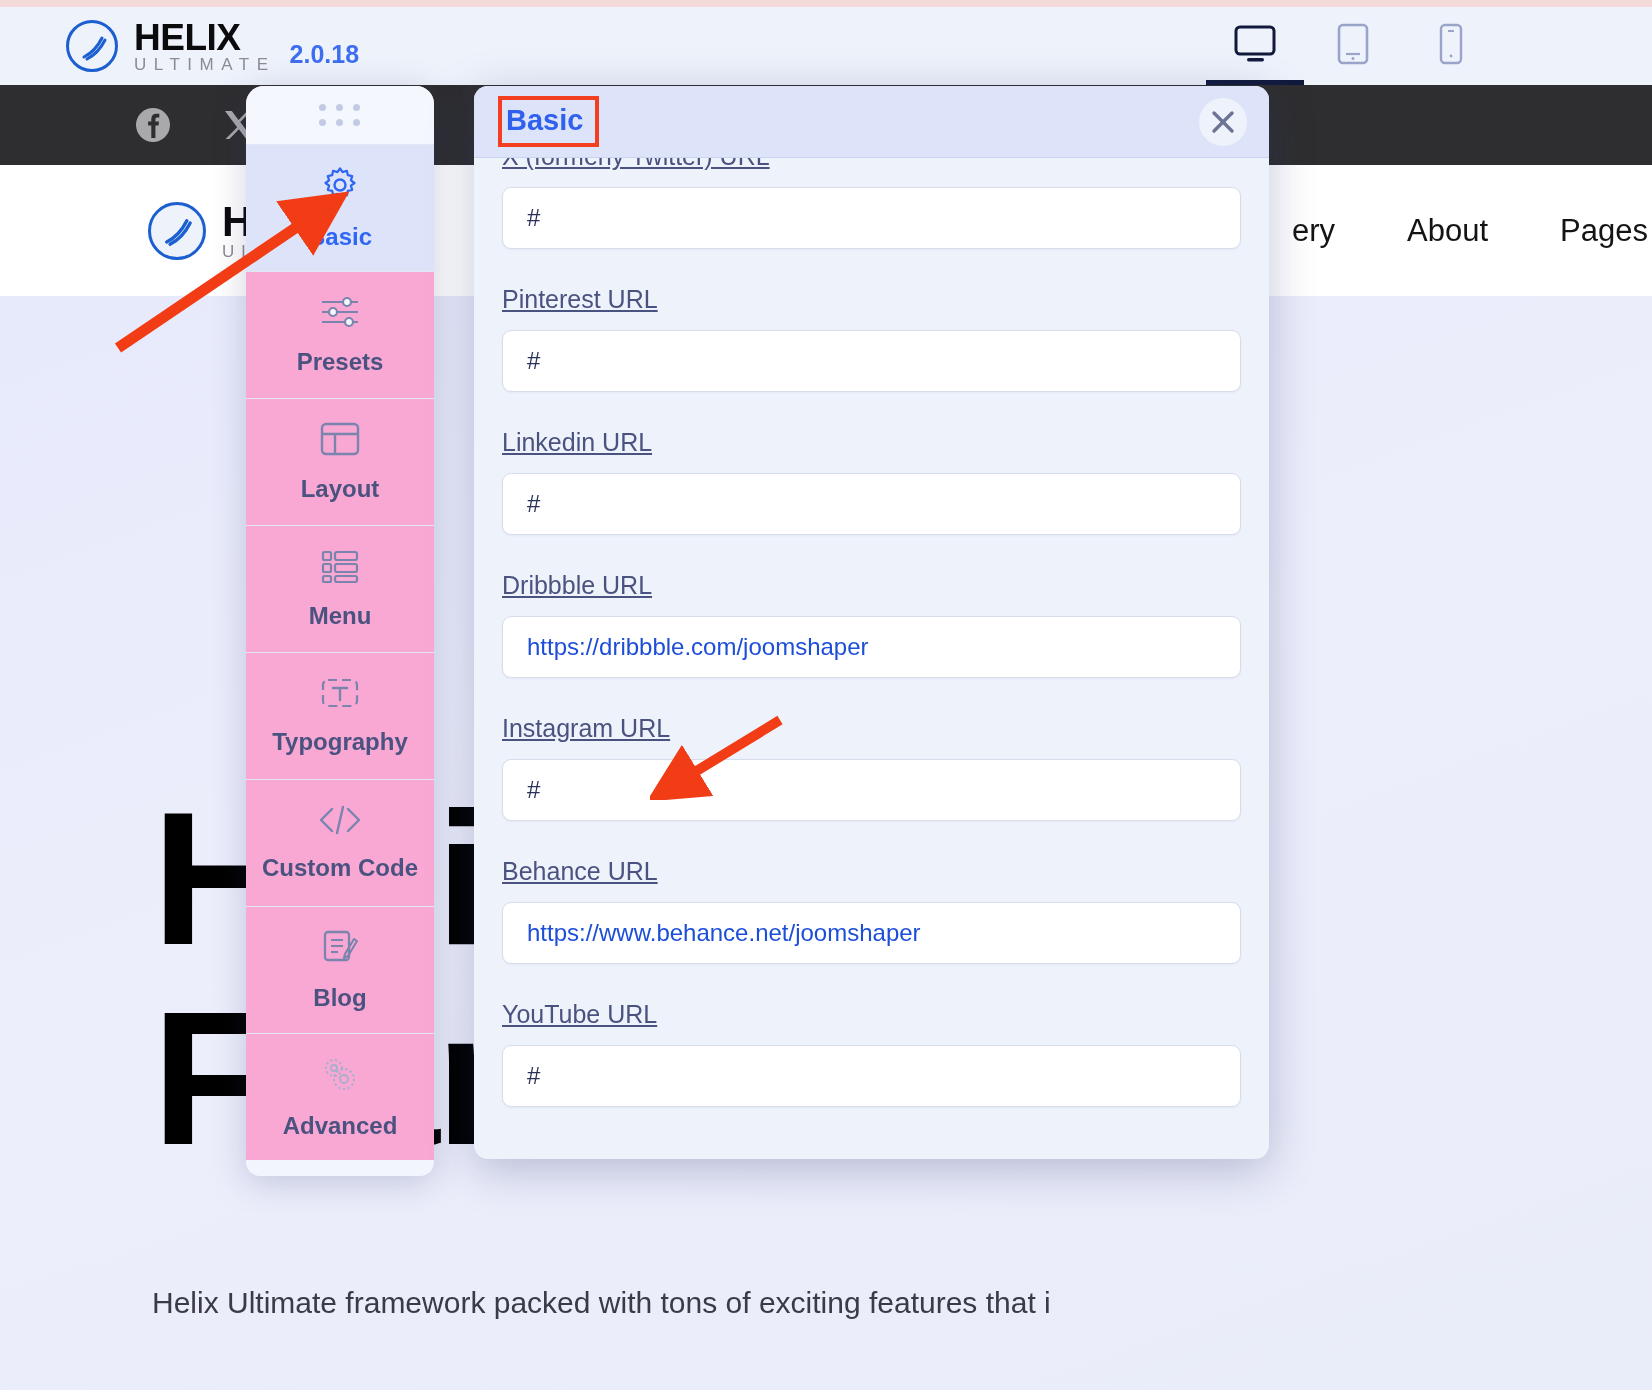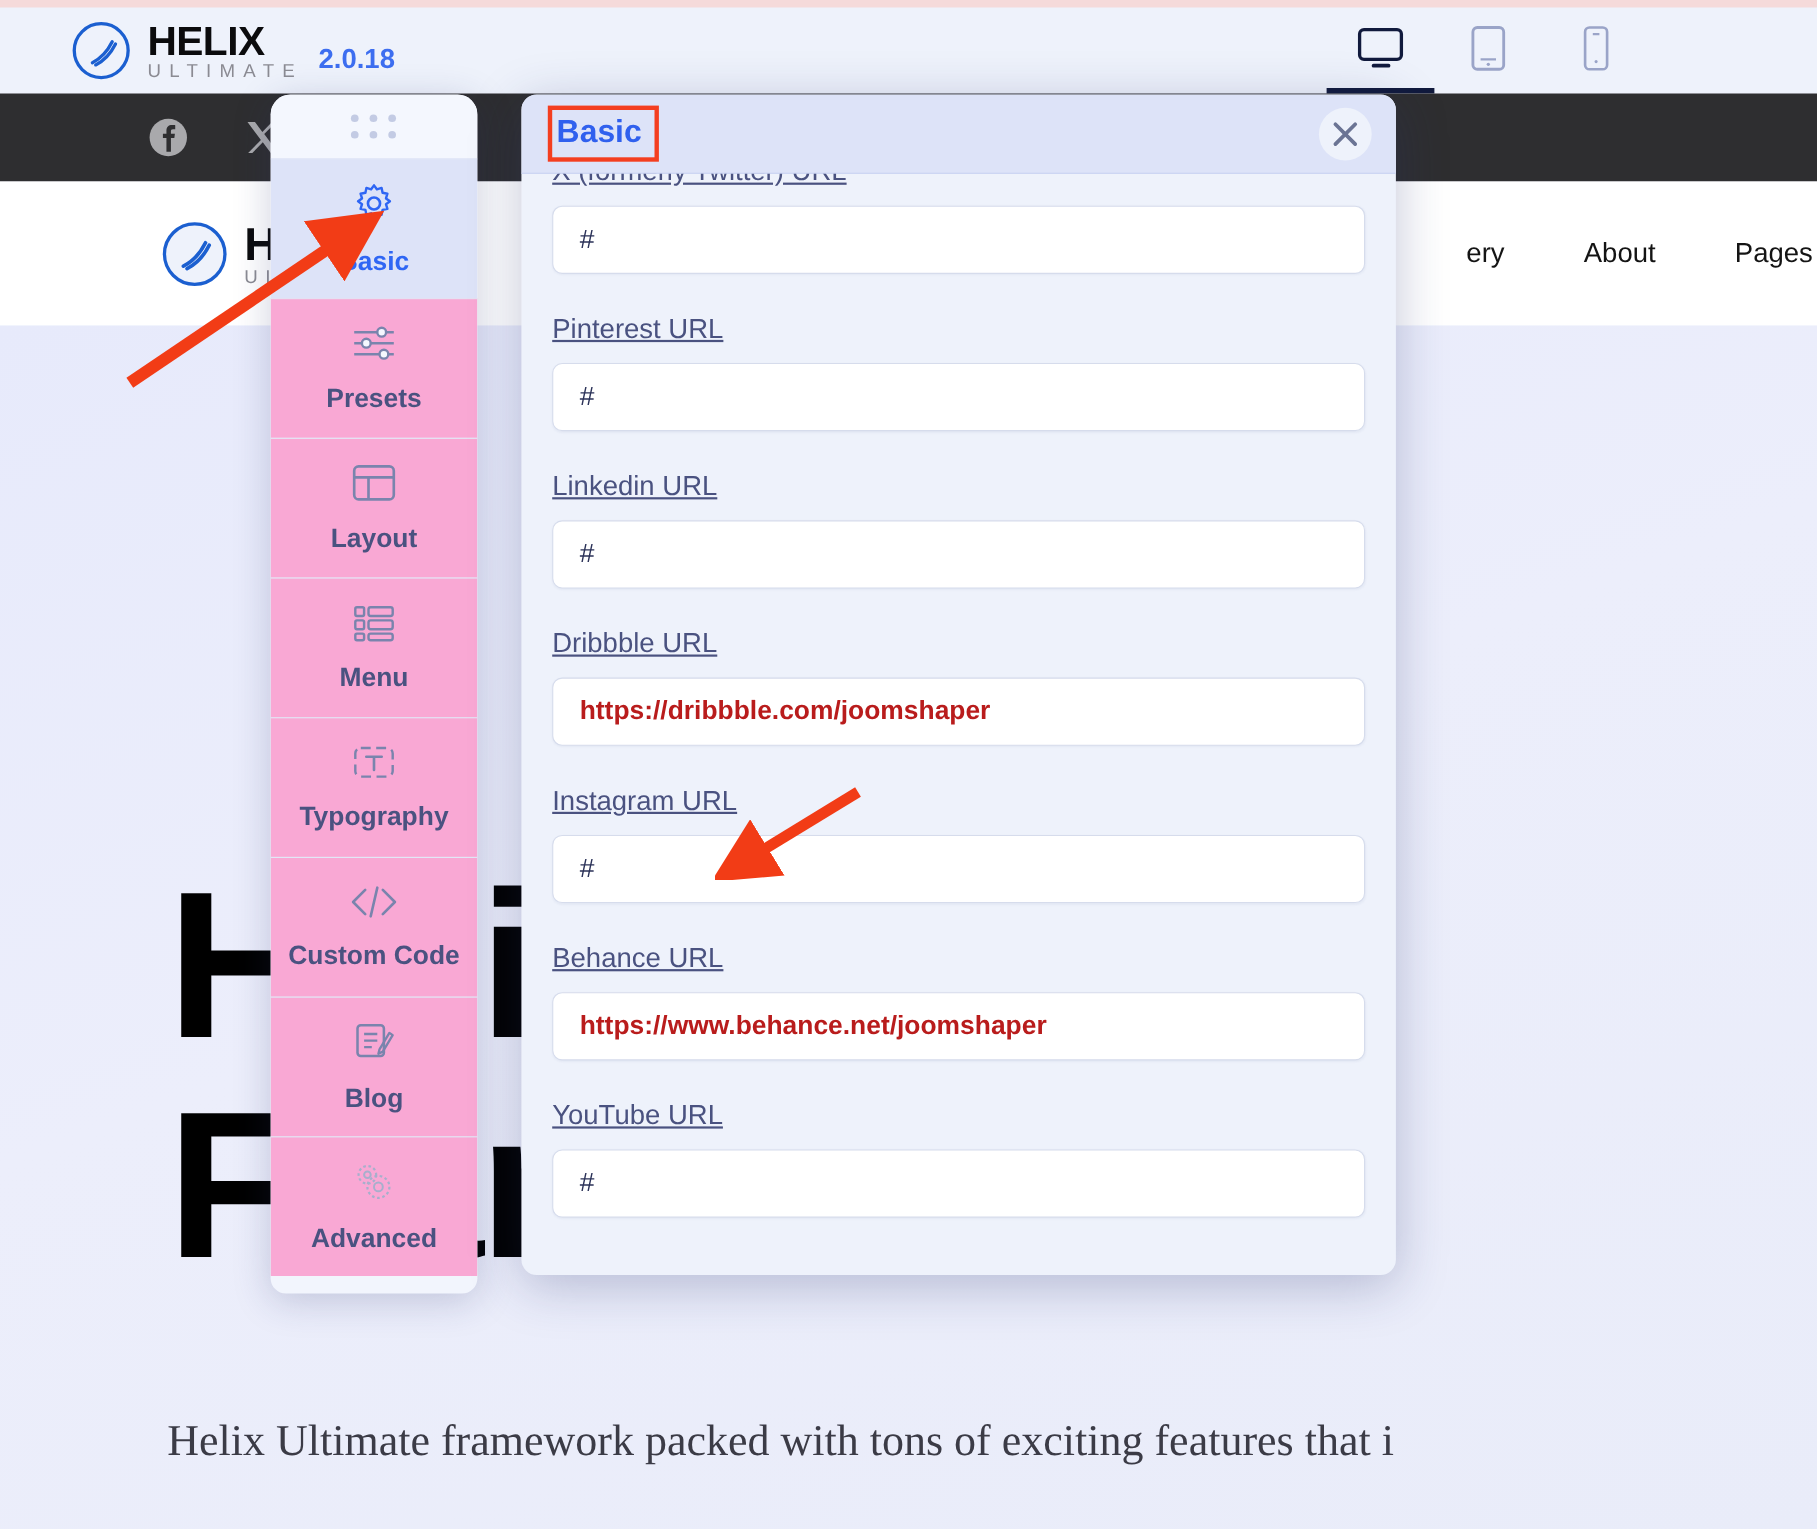--- a/index.html
+++ b/index.html
@@ -71,36 +71,36 @@
     background: #ffffff; display: flex; align-items: center;
   }
   .site-logo { display: flex; align-items: center; margin-left: 148px; }
   .site-logo .brand-mark { width: 58px; height: 58px; }
   .site-logo .brand-title { font-size: 42px; }
   .site-logo .brand-sub { font-size: 17px; letter-spacing: 7px; }
   .site-nav {
     margin-left: auto; display: flex; align-items: center; gap: 72px;
     margin-right: 0; padding-right: 4px;
   }
-  .nav-item { font-size: 25px; color: #141414; white-space: nowrap; }
+  .nav-item { font-size: 31px; color: #141414; white-space: nowrap; }
 
   
   .hero {
     position: absolute; left: 0; top: 296px; width: 1652px; height: 1094px;
     background: linear-gradient(160deg,#e7eafb 0%, #eceefb 45%, #e9ecf9 100%);
     overflow: hidden;
   }
   .hero-title {
     position: absolute; left: 152px; top: 490px;
     font-size: 190px; font-weight: 700; color: #000; line-height: 0.97;
     letter-spacing: -4px; white-space: nowrap;
   }
   .hero-sub {
     position: absolute; left: 152px; top: 990px;
-    font-size: 40px; color: #3b3b46; white-space: nowrap; font-family: Liberation Serif, serif;
+    font-size: 30px; color: #3b3b46; white-space: nowrap;
   }
 
   
   .side-panel {
     position: absolute; left: 246px; top: 86px; width: 188px; height: 1090px;
     background: #f2f5fd; border-radius: 18px 18px 14px 14px;
     box-shadow: 0 6px 34px rgba(40,50,110,.22);
     overflow: hidden;
   }
   .side-drag {
@@ -146,21 +146,21 @@
   .field { margin-top: 36px; }
   .field:first-child { margin-top: -16px; }
   .field-label {
     font-size: 25px; color: #4a5280; margin-bottom: 16px; text-decoration: underline;
   }
   .field-input {
     height: 62px; background: #ffffff; border: 1px solid #d6dcec;
     border-radius: 9px; display: flex; align-items: center; padding: 0 24px;
     font-size: 24px; color: #2b3258; box-shadow: 0 1px 2px rgba(40,50,110,.05);
   }
-  .field-input.placeholder { color: #b91c1c; font-weight: bold; }
+  .field-input.placeholder { color: #1d4ed8; }
 
   
   .anno { position: absolute; pointer-events: none; }
 </style>
 </head>
 <body>
 
 <div class="top-strip"></div>
 
 <div class="admin-bar">

